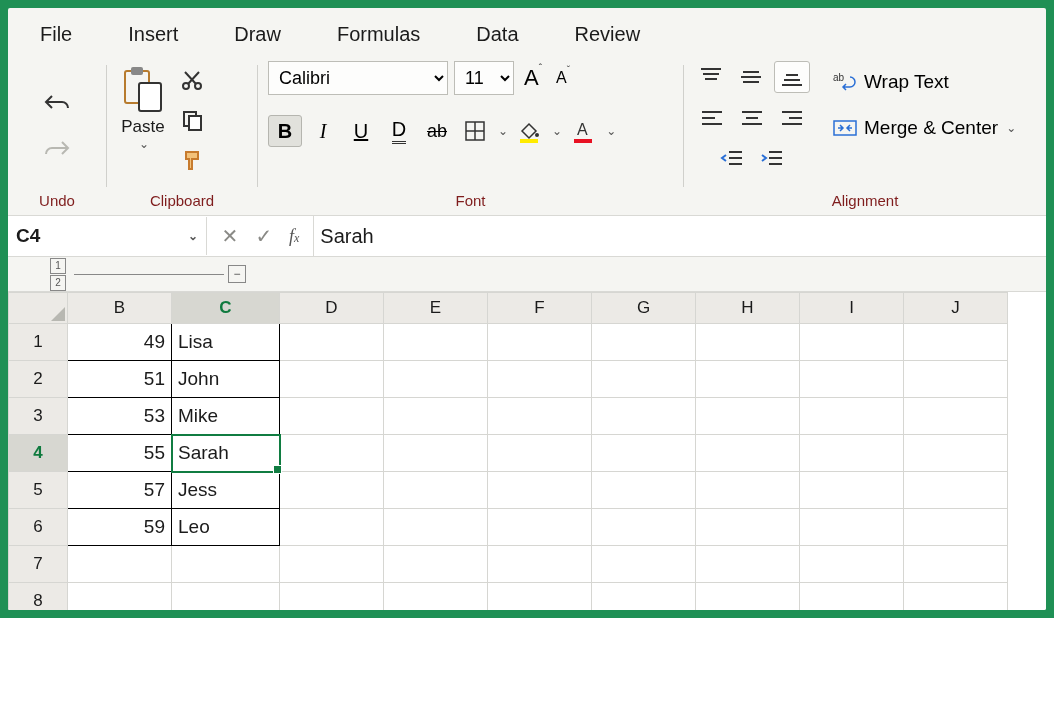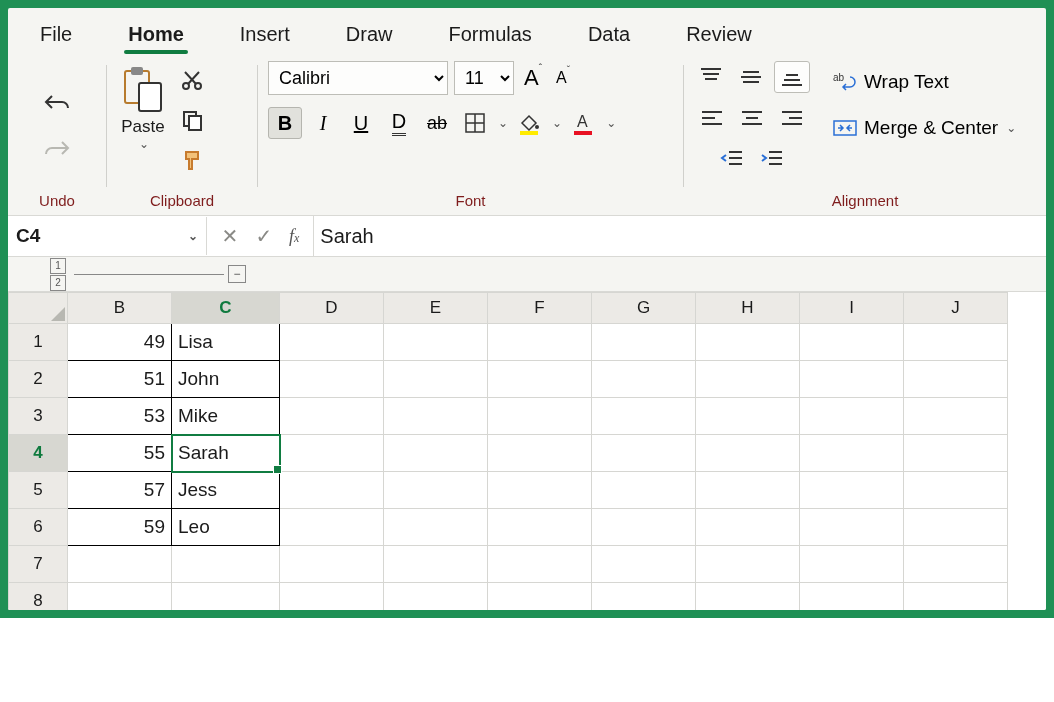--- a/index.html
+++ b/index.html
@@ -60,21 +60,20 @@
   .chev{font-size:12px;color:#555;margin-left:2px;}
 </style>
 </head>
 <body>
 
 <div class="frame">
 <div class="app">
 
   <div class="tabs">
     <div class="tab">File</div>
-    <div class="tab active">Home</div>
     <div class="tab">Insert</div>
     <div class="tab">Draw</div>
     <div class="tab">Formulas</div>
     <div class="tab">Data</div>
     <div class="tab">Review</div>
   </div>
 
   <div class="ribbon">
 
     <div class="group" style="width:78px;">
@@ -126,21 +125,21 @@
                   <path d="M5 3 L17 3 L17 10 L11 10 L11 20 L8 20 L8 10 L5 10 Z" fill="#f3c27a"></path>
                 </svg>
           </button>
         </div>
       </div>
       <div class="group-label">Clipboard</div>
     </div>
     <div class="vsep"></div>
 
     <div class="group" style="width:405px;">
-      <div class="group-body" style="flex-direction:column;gap:12px;">
+      <div class="group-body" style="flex-direction:column;gap:20px;">
         <div class="row">
           <select class="font-select font-name"><option>Calibri</option></select>
           <select class="font-select font-size"><option>11</option></select>
           <button class="icon-btn">
                 <span style="font-size:22px;">A</span>
                 <span style="font-size:10px;position:relative;top:-10px;color:#333;">ˆ</span>
               </button>
           <button class="icon-btn">
                 <span style="font-size:16px;">A</span>
                 <span style="font-size:10px;position:relative;top:-8px;color:#333;">ˇ</span>

